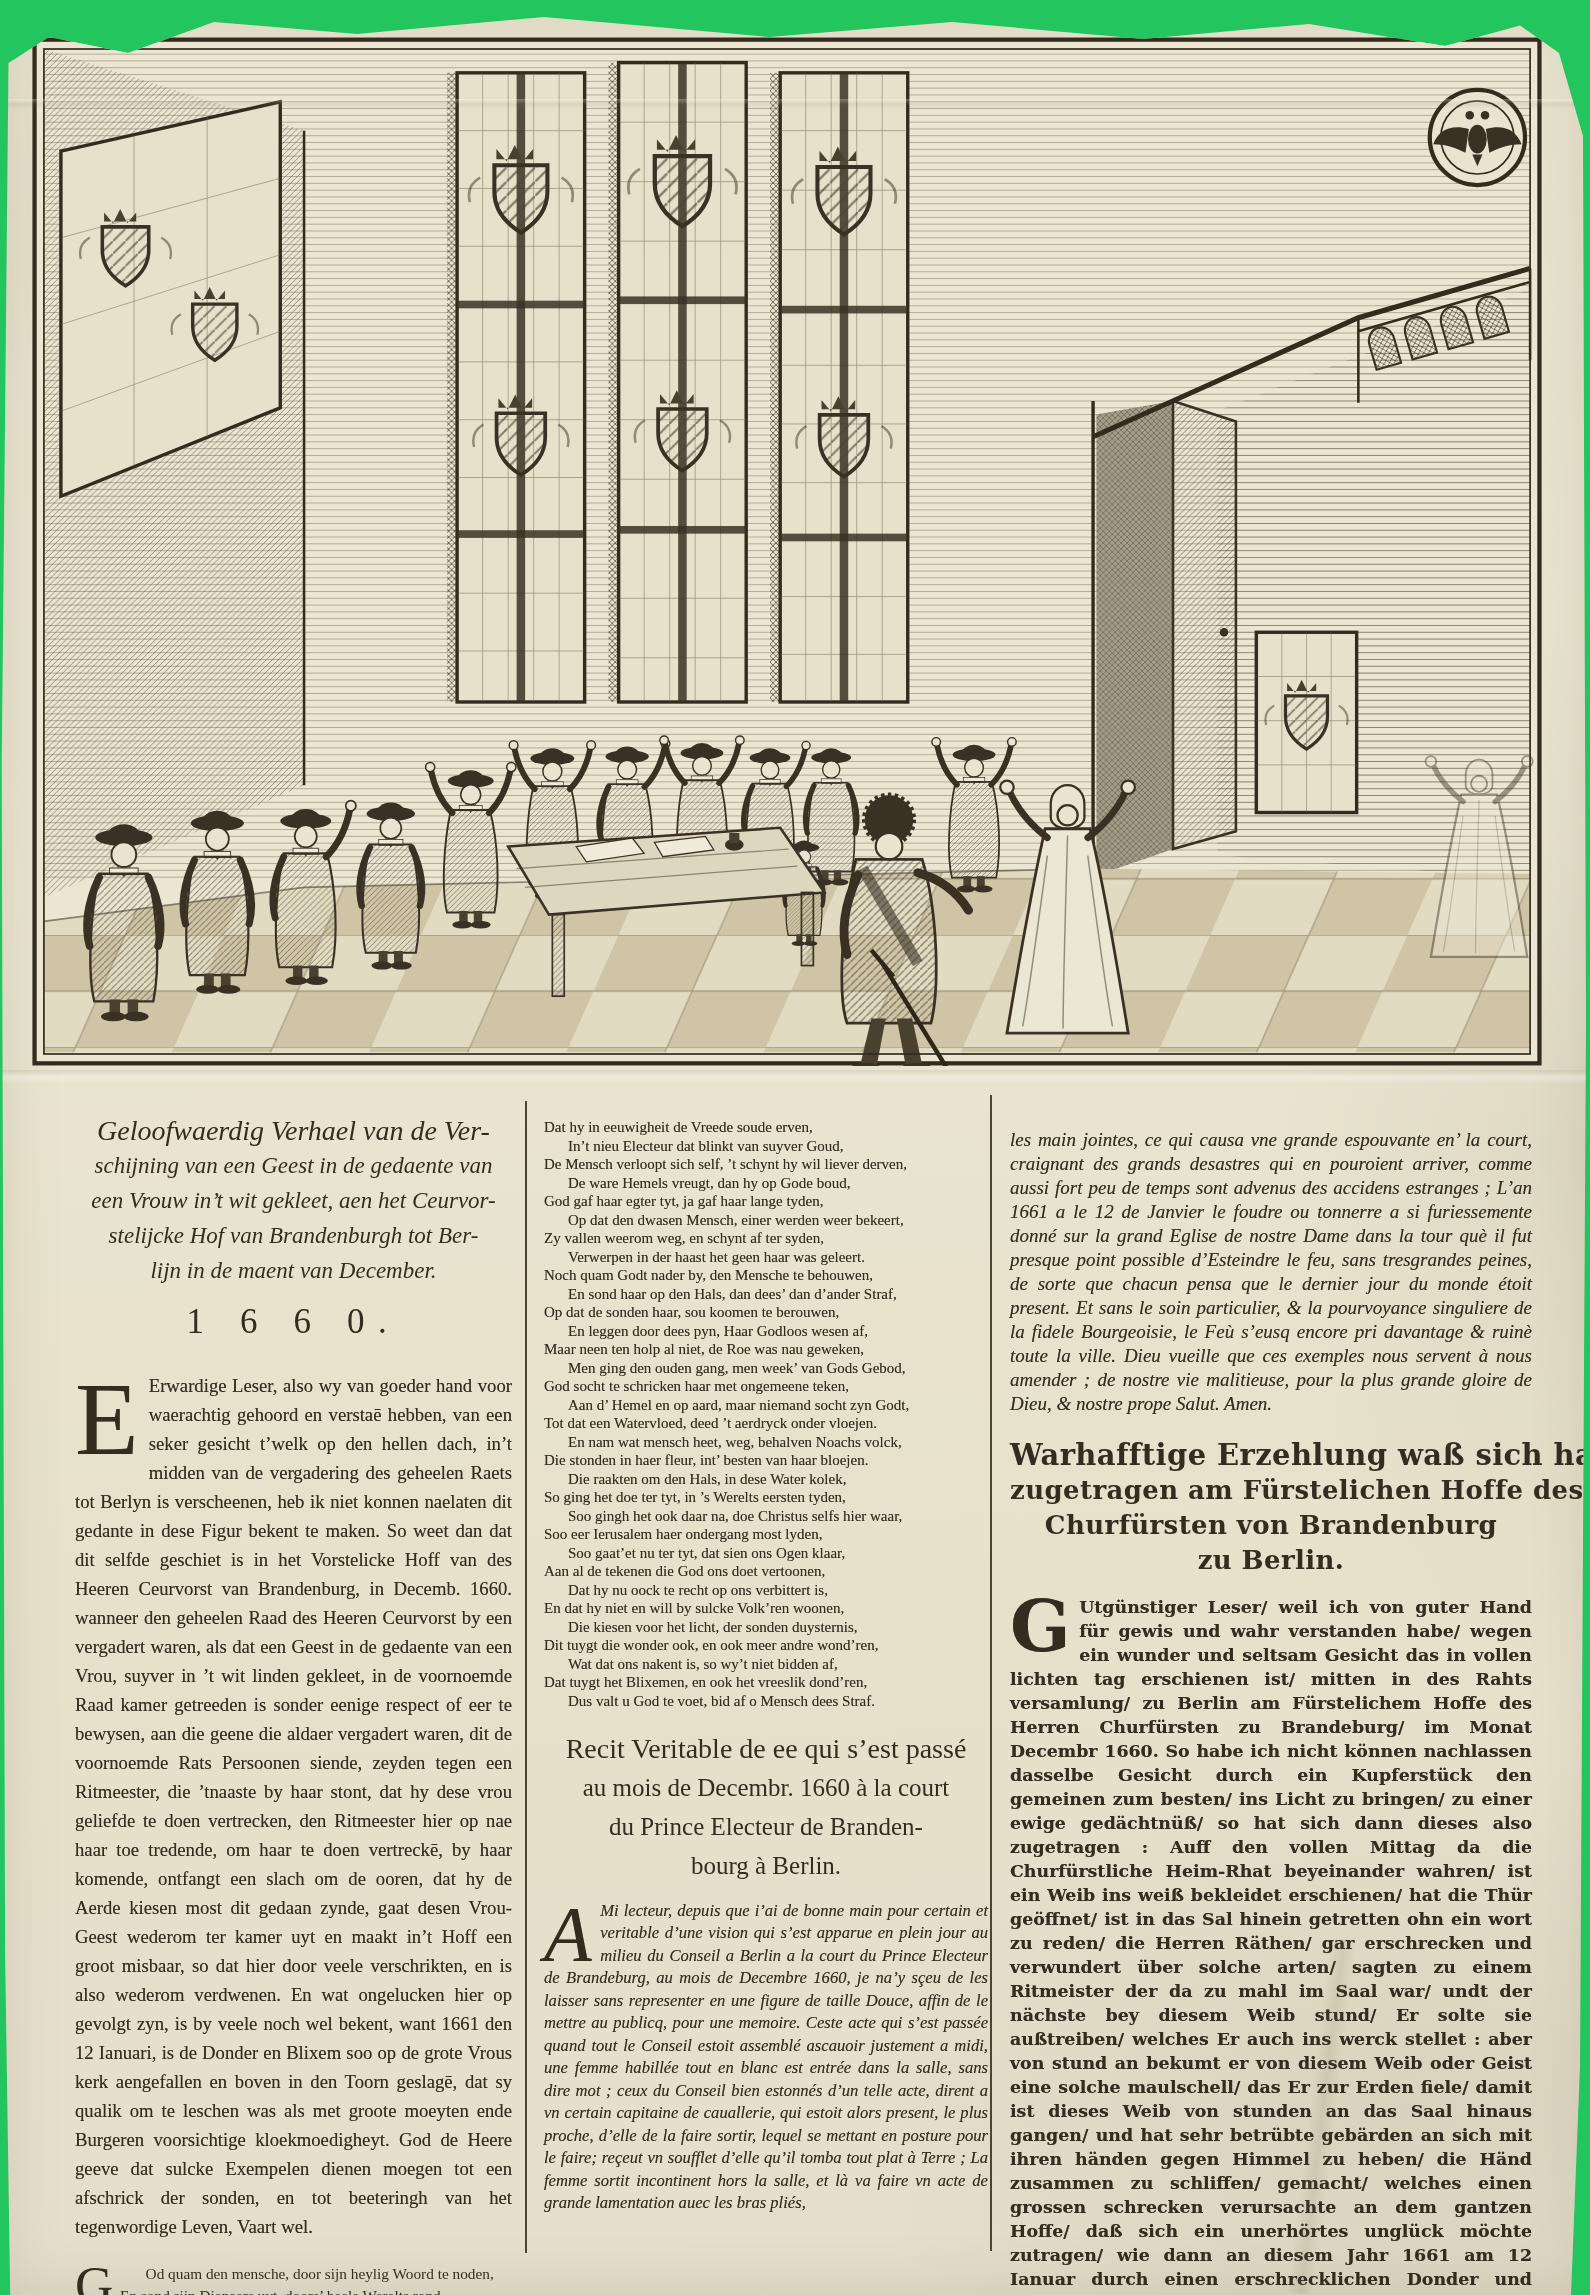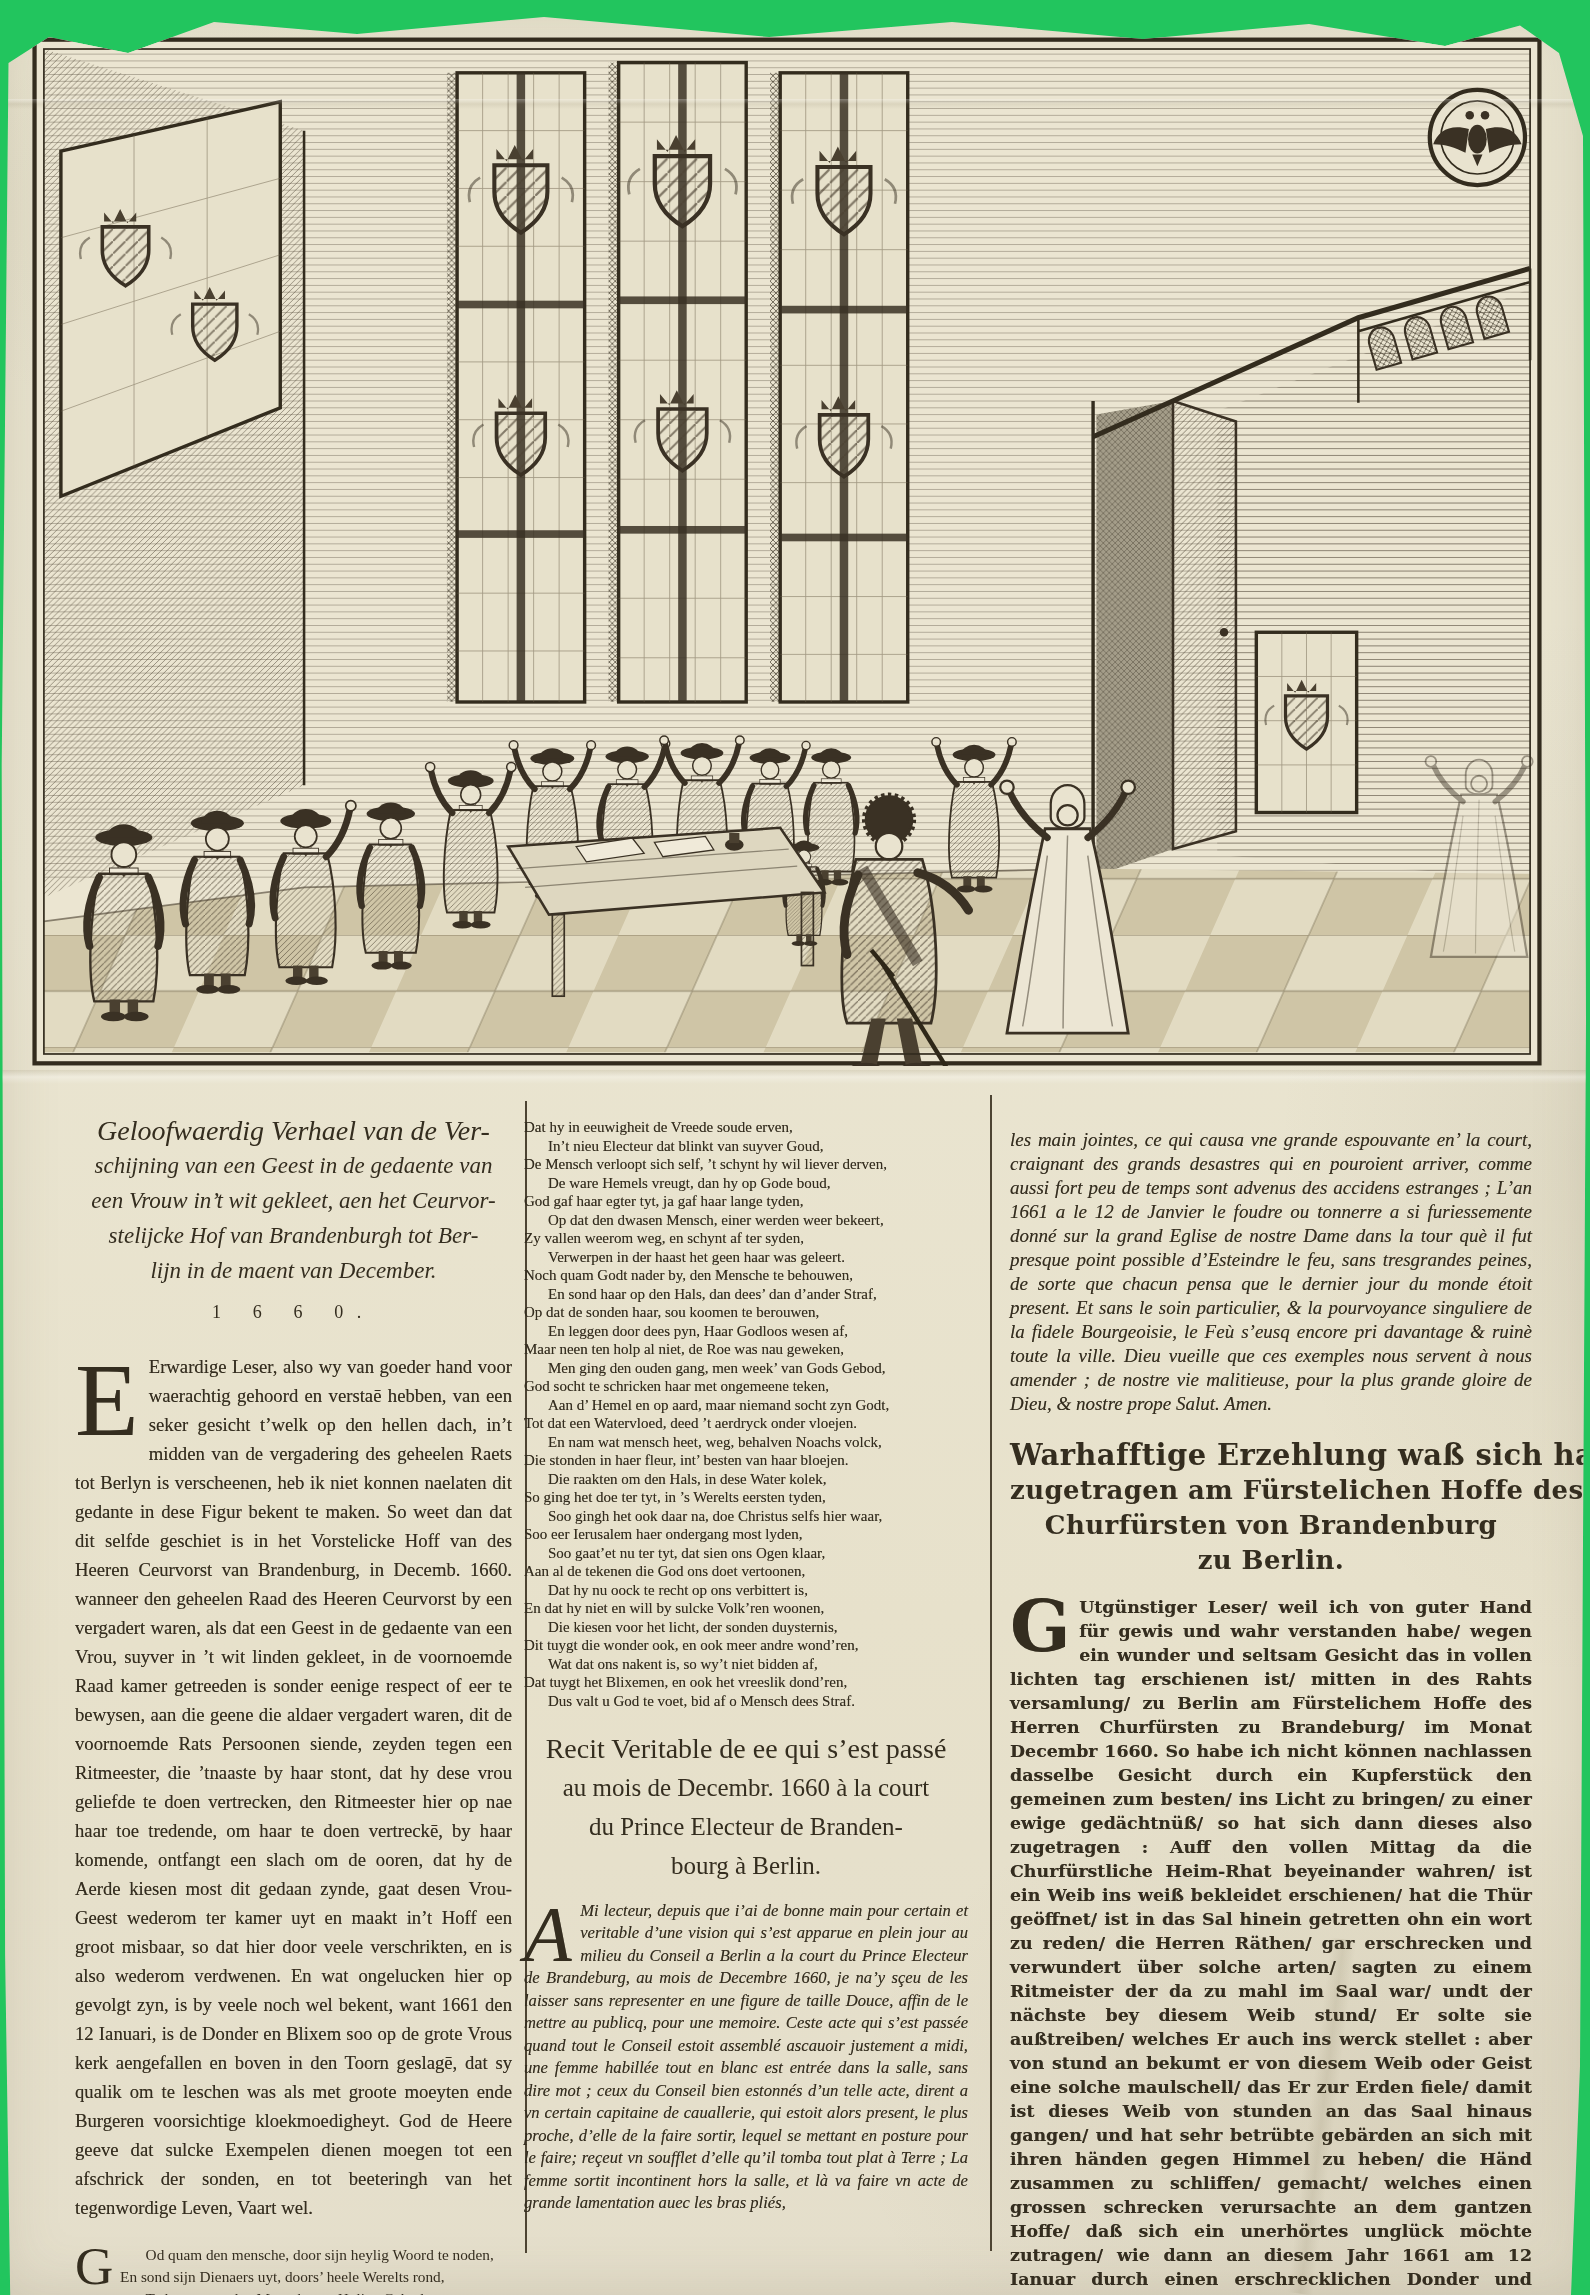--- a/index.html
+++ b/index.html
@@ -38,26 +38,26 @@
   .latt{stroke:#6a5f49;stroke-width:1;opacity:.55}
   .winfill{fill:#e7e1cb;stroke:#332c1e;stroke-width:4}
   .mull{fill:#3a3124;opacity:.85}
 
   
   .rule{position:absolute;width:1.7px;background:#4d4433;}
   .rule.r1{left:525px;top:1101px;height:1152px;}
   .rule.r2{left:990px;top:1095px;height:1156px;}
   .col{position:absolute;text-align:justify;}
   .col1{left:75px;top:1101px;width:437px;}
-  .col2{left:524px;top:1118px;width:444px;}
+  .col2{left:544px;top:1118px;width:444px;}
   .col3{left:1010px;top:1121px;width:522px;}
   .dutch-title{font-style:italic;text-align:center;line-height:35px;padding-top:12px;}
   .dutch-title .line{font-size:23px;white-space:nowrap;}
   .dutch-title .line:first-child{font-size:28px;}
-  .dutch-year{text-align:center;font-size:18px;letter-spacing:13.6px;margin-top:13.6px;}
+  .dutch-year{text-align:center;font-size:35px;letter-spacing:13.6px;margin-top:13.6px;}
   .prose{font-size:18.7px;line-height:29px;margin:29px 0 0 0;text-shadow:0 0 0.5px rgba(52,45,31,.55);}
   .dc{float:left;font-weight:bold;}
   .dc-e{font-size:104px;line-height:83px;padding:6.8px 10.2px 0 0;font-weight:normal;}
   .verse-sm{margin-top:22px;font-size:15.3px;line-height:22px;text-align:left;}
   .verse-sm .line{white-space:nowrap;}
   .verse-sm .line:nth-child(odd){text-indent:25.5px;}
   .dc-g1{float:left;font-size:53px;line-height:43px;padding:1.7px 6.8px 0 0;font-weight:normal;}
   .verse{font-size:15px;line-height:18.5px;text-align:left;text-shadow:0 0 0.4px rgba(52,45,31,.5);}
   .verse .line{white-space:nowrap;}
   .verse .line:nth-child(even){text-indent:24px;}

